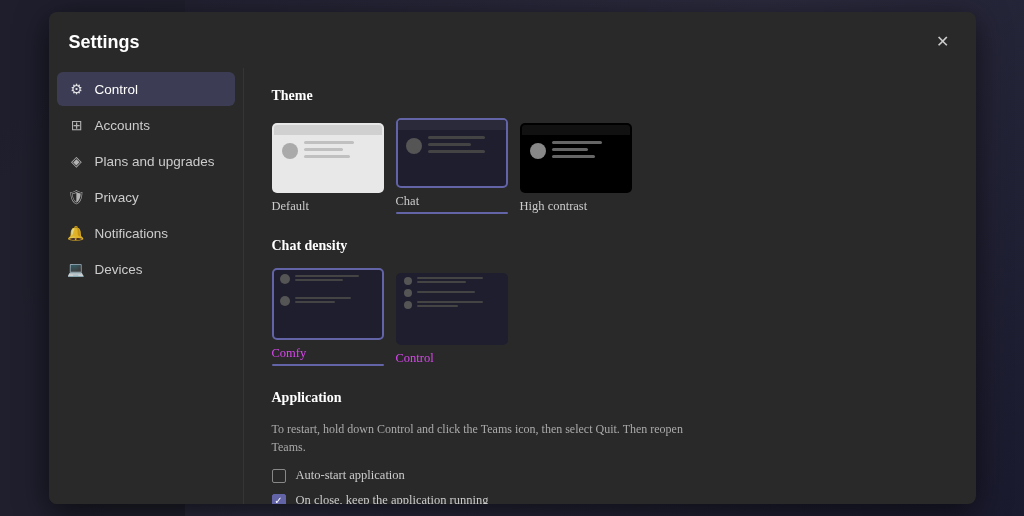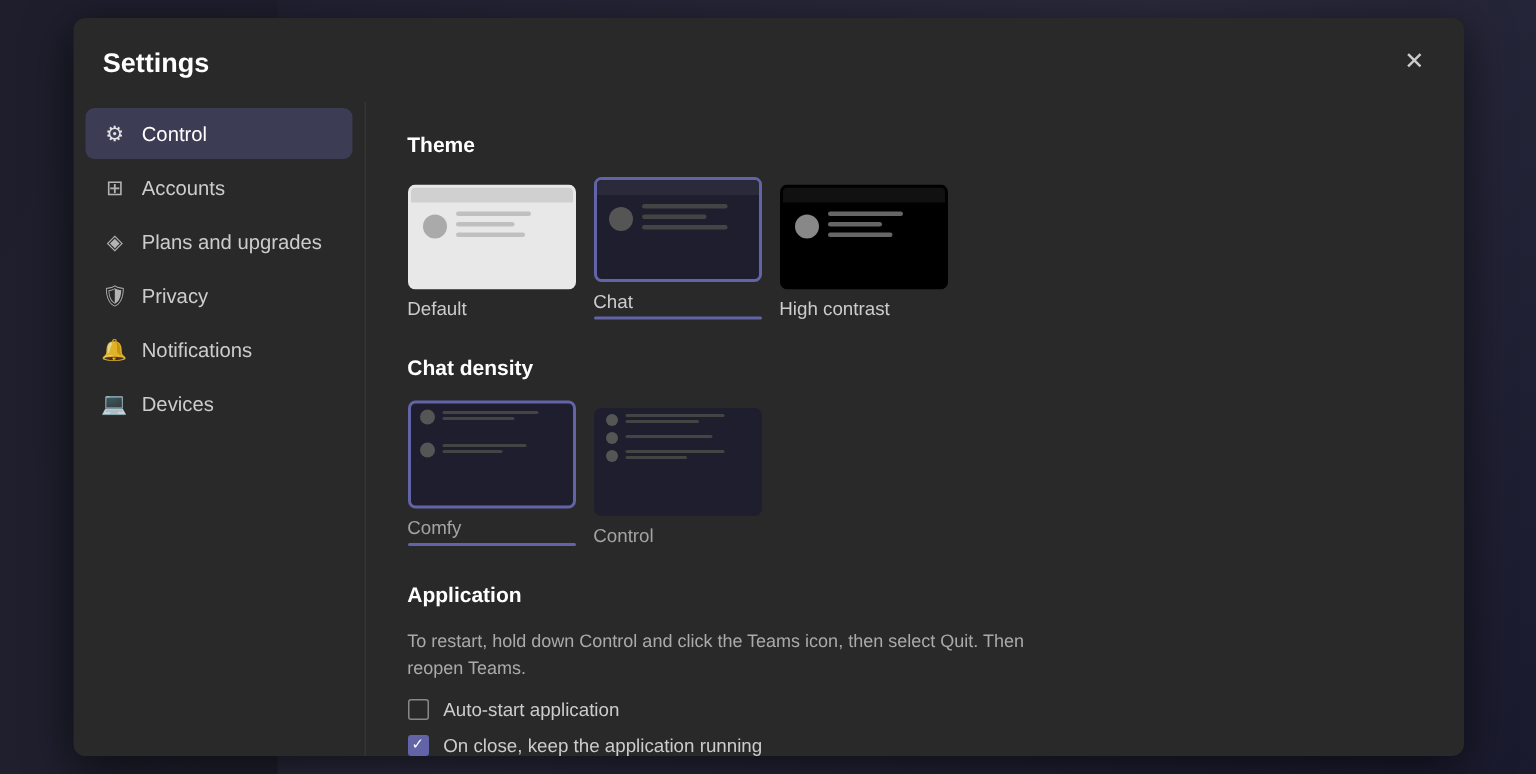--- a/index.html
+++ b/index.html
@@ -107,20 +107,21 @@
       font-size: 14px;
       opacity: 0.85;
       flex-shrink: 0;
     }
 
     .content {
       flex: 1;
       padding: 20px 28px;
       overflow-y: auto;
       color: #e0e0e0;
+      font-family: Liberation Serif, serif;
     }
 
     .section-title {
       font-size: 14px;
       font-weight: 700;
       color: #ffffff;
       margin-bottom: 14px;
     }
 
     
@@ -226,21 +227,21 @@
     }
     .dp-lines { flex: 1; }
     .dp-line { height: 2px; background: #444; border-radius: 1px; margin-bottom: 2px; }
     .dp-line.w80 { width: 80%; }
     .dp-line.w60 { width: 60%; }
     .dp-line.w70 { width: 70%; }
     .dp-line.w50 { width: 50%; }
 
     .density-label {
       font-size: 12.5px;
-      color: #a3a3a3;
+      color: #d946ef;
     }
 
     
     .app-section {}
     .app-desc {
       font-size: 12px;
       color: #aaaaaa;
       margin-bottom: 12px;
       line-height: 1.5;
       max-width: 420px;

